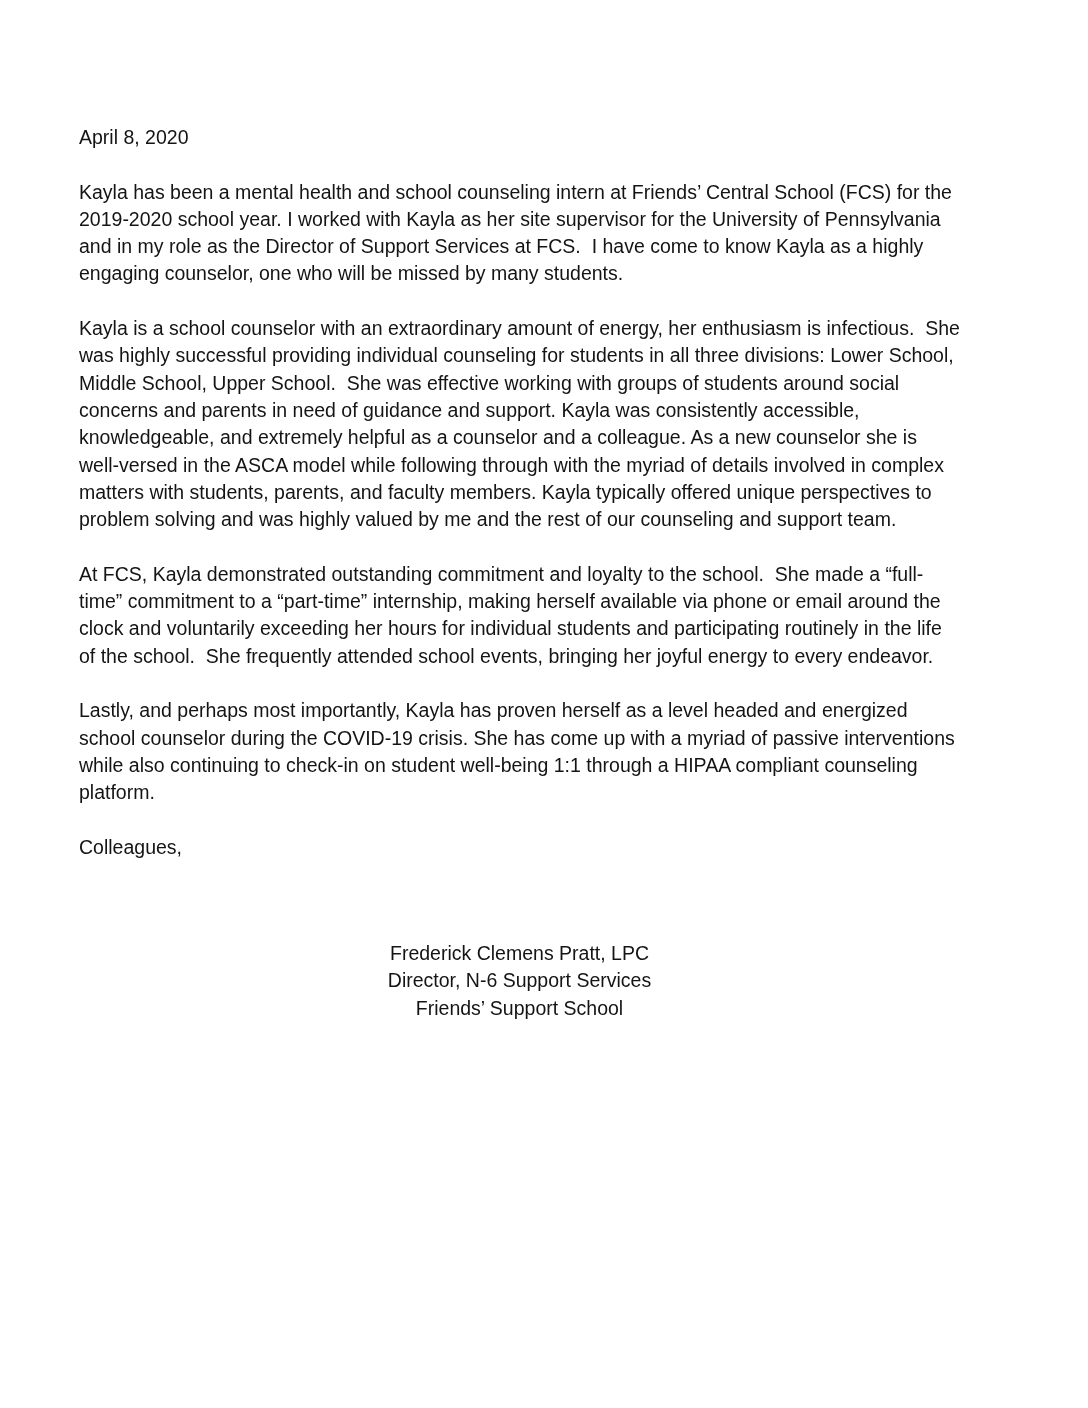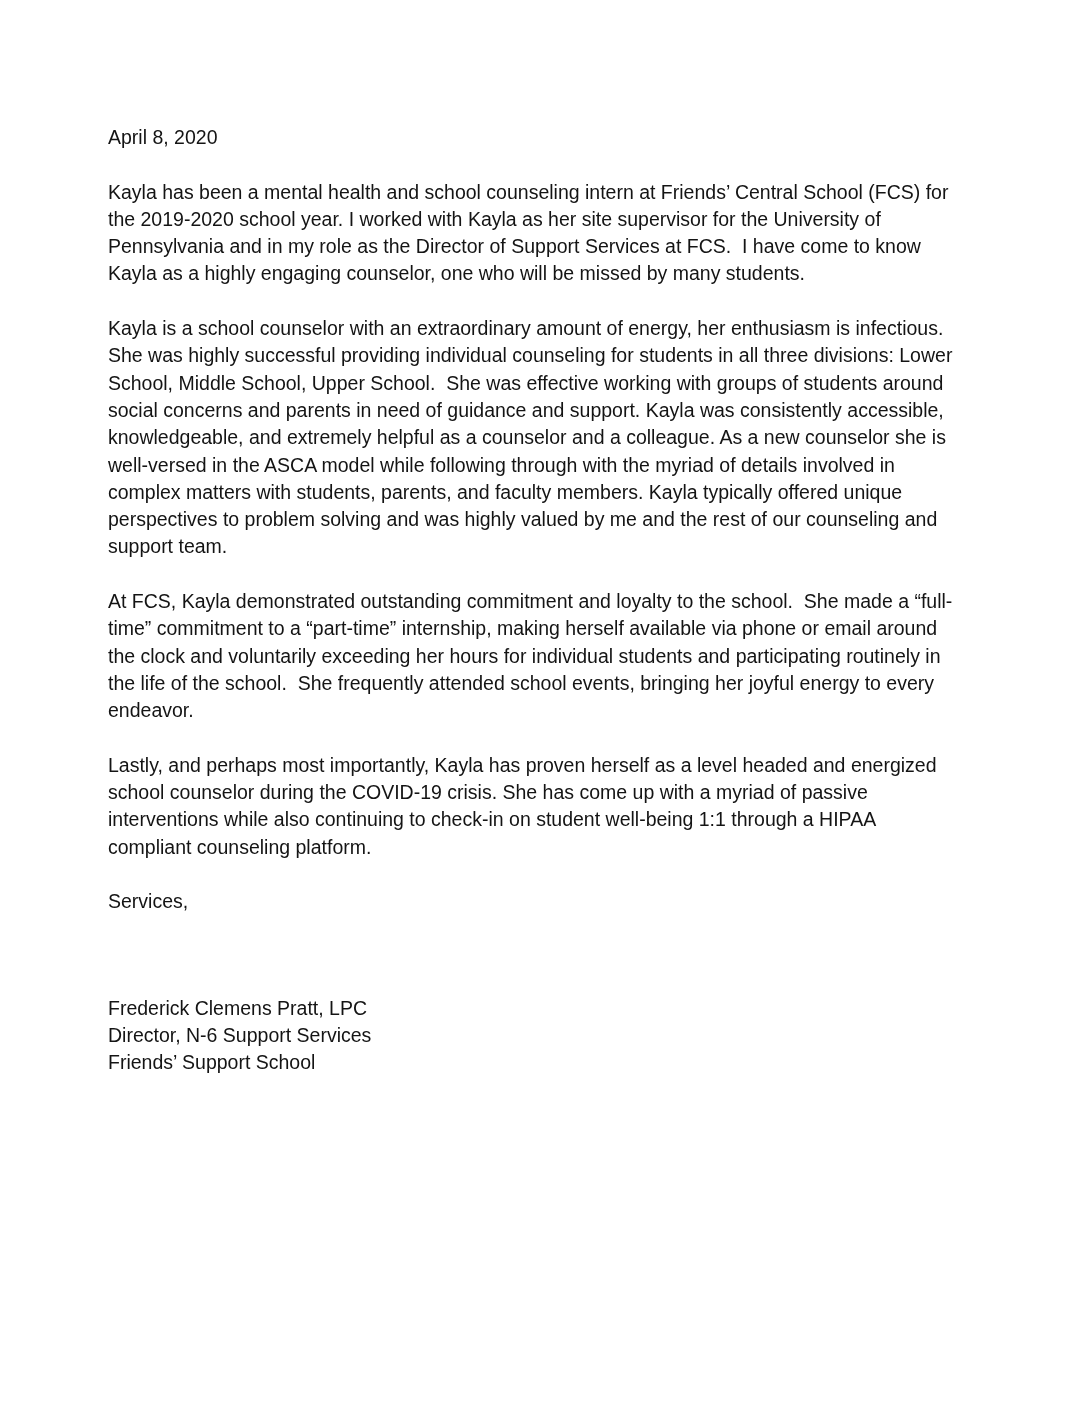--- a/index.html
+++ b/index.html
@@ -7,58 +7,59 @@
     padding: 0;
     background: #ffffff;
   }
   .page {
     position: relative;
     width: 1088px;
     height: 1408px;
     box-sizing: border-box;
     background: #ffffff;
     color: #141414;
-    padding: 124px 128px 0 108px;
+    padding: 124px 128px 0 79px;
     font-family: "Liberation Sans", "DejaVu Sans", sans-serif;
     font-size: 19.5px;
     line-height: 27.3px;
     overflow: hidden;
   }
   .para, .line {
     margin: 0 0 27.3px 0;
     white-space: pre-wrap;       
     word-spacing: normal;
   }
   .closing {
     margin-bottom: 79px;          
   }
   .signature-block p {
     margin: 0;
     white-space: pre-wrap;
+    text-align: center;
   }
 </style>
 </head>
 <body>
 
 <div class="page">
 
   <p class="line">April 8, 2020</p>
 
 
 
   <p class="para">Kayla has been a mental health and school counseling intern at Friends’ Central School (FCS) for the 2019-2020 school year. I worked with Kayla as her site supervisor for the University of Pennsylvania and in my role as the Director of Support Services at FCS.  I have come to know Kayla as a highly engaging counselor, one who will be missed by many students.</p>
 
   <p class="para">Kayla is a school counselor with an extraordinary amount of energy, her enthusiasm is infectious.  She was highly successful providing individual counseling for students in all three divisions: Lower School, Middle School, Upper School.  She was effective working with groups of students around social concerns and parents in need of guidance and support. Kayla was consistently accessible, knowledgeable, and extremely helpful as a counselor and a colleague. As a new counselor she is well-versed in the ASCA model while following through with the myriad of details involved in complex matters with students, parents, and faculty members. Kayla typically offered unique perspectives to problem solving and was highly valued by me and the rest of our counseling and support team.</p>
 
   <p class="para">At FCS, Kayla demonstrated outstanding commitment and loyalty to the school.  She made a “full-time” commitment to a “part-time” internship, making herself available via phone or email around the clock and voluntarily exceeding her hours for individual students and participating routinely in the life of the school.  She frequently attended school events, bringing her joyful energy to every endeavor.</p>
 
   <p class="para">Lastly, and perhaps most importantly, Kayla has proven herself as a level headed and energized school counselor during the COVID-19 crisis. She has come up with a myriad of passive interventions while also continuing to check-in on student well-being 1:1 through a HIPAA compliant counseling platform.</p>
 
 
-  <p class="line closing">Services,</p>
+  <p class="line closing">Colleagues,</p>
 
   <div class="signature-block">
     <p>Frederick Clemens Pratt, LPC</p>
     <p>Director, N-6 Support Services</p>
     <p>Friends’ Support School</p>
   </div>
 
 </div>
 
 </body></html>

